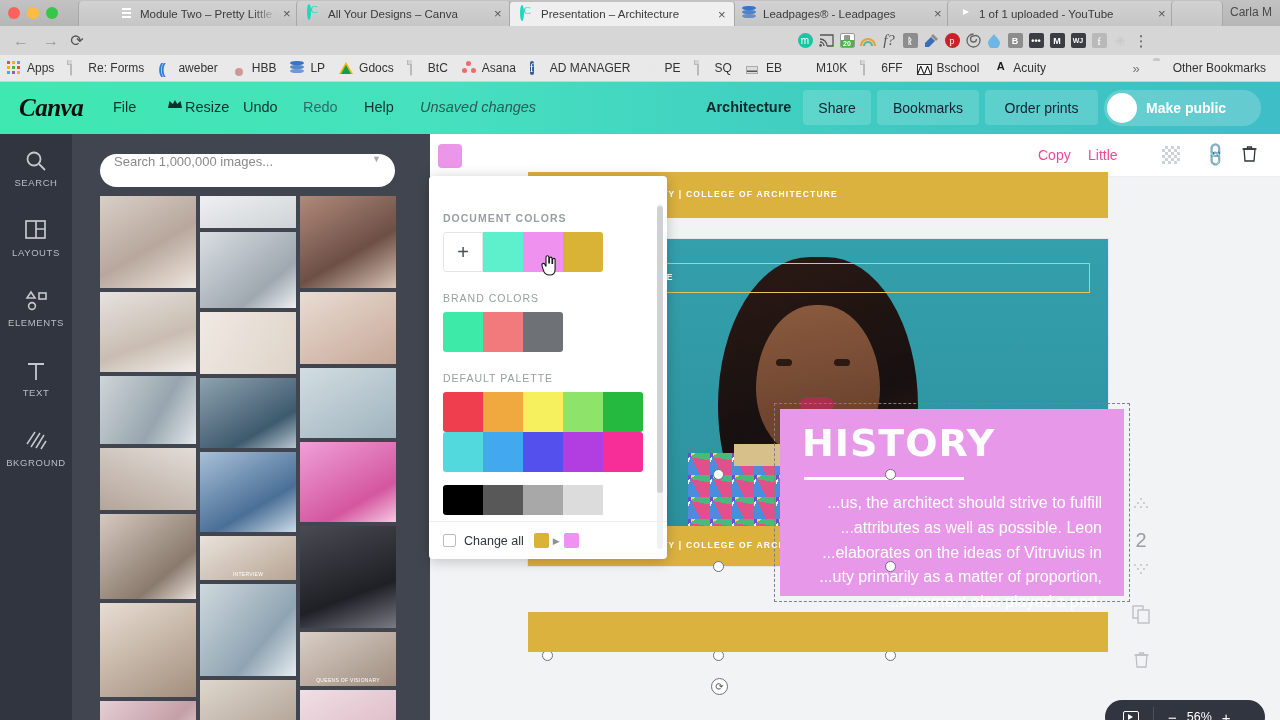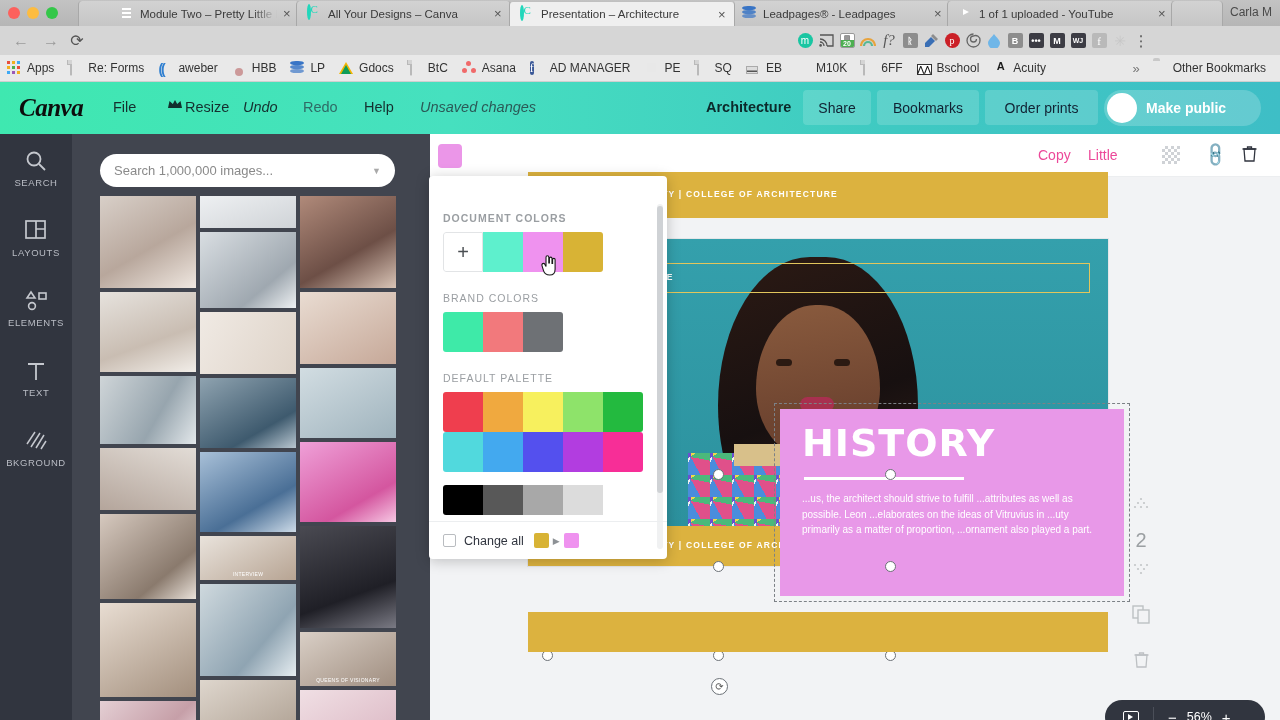--- a/index.html
+++ b/index.html
@@ -160,21 +160,21 @@
   #rail { position:absolute; left:0; top:52px; width:72px; height:586px; background:#31353f; }
   .rail-item { position:relative; height:70px; display:flex; flex-direction:column;
                align-items:center; justify-content:center; color:#b9bcc4; }
   .rail-label { font-size:9.5px; letter-spacing:.6px; margin-top:5px; color:#b9bcc4; }
   #rail-uploads { background:#3b404c; border-top:1px solid #2b2f38; }
   .rail-ico { width:22px; height:22px; position:relative; }
 
   
   #uploads-panel { position:absolute; left:72px; top:52px; width:358px; height:586px; background:#41454f; }
   #search-wrap { position:absolute; left:28px; top:20px; width:295px; height:33px; background:#fff;
-                 border-radius:17px; display:flex; align-items:center; padding:0 14px;gap:24px; }
+                 border-radius:17px; display:flex; padding:0 14px;gap:24px; }
   #search-input-text { font-size:13px; color:#8a8a8a; flex:1; }
   #search-chev { color:#a9a9a9; font-size:9px; }
   #photo-grid { position:absolute; left:28px; top:62px; width:300px; height:524px; overflow:hidden; }
   .pg-col { position:absolute; top:0; width:96px; }
   .pg-col:nth-child(1){left:0;} .pg-col:nth-child(2){left:100px;} .pg-col:nth-child(3){left:200px;}
   .thumb { width:96px; margin-bottom:4px; position:relative; overflow:hidden; }
   .thumb .cap { position:absolute; left:4px; bottom:3px; right:4px; font-size:5px; color:#fff;
                 text-align:center; letter-spacing:.3px; line-height:1.3; }
 
   
@@ -209,22 +209,22 @@
            letter-spacing:1.2px; }
   #bottom-band { position:absolute; left:0; top:287px; width:580px; height:40px; background:#dcb23f; }
   #bottom-band-text { position:absolute; left:20px; top:14px; font-size:8.5px; font-weight:700;
            color:#fff; letter-spacing:1.2px; }
 
   
   #pink-el { position:absolute; left:350px; top:275px; width:344px; height:187px; background:#e898e8; }
   #pink-heading { position:absolute; left:22px; top:12px; font-size:38px; font-weight:700; color:#fff;
            letter-spacing:1px; white-space:nowrap; font-family:"DejaVu Sans", sans-serif; }
   #pink-rule { position:absolute; left:24px; top:68px; width:160px; height:2.5px; background:#fff; }
-  #pink-body { position:absolute; left:22px; top:82px; width:300px; font-size:10px; color:#fff;
-           line-height:1.55; }
+  #pink-body { position:absolute; left:22px; top:82px; width:300px; font-size:16px; color:#fff;
+           line-height:1.55;text-align:right; }
   .handle { position:absolute; width:11px; height:11px; border-radius:50%; background:#fff;
            border:1.5px solid #6c7177; }
   #sel-box { position:absolute; left:344px; top:269px; width:356px; height:199px;
            border:1px dashed #7c8186; }
   #rot-handle { position:absolute; left:711px; top:596px; width:17px; height:17px; border-radius:50%;
            background:#fff; border:1.5px solid #6c7177; font-size:10px; color:#555;
            display:flex; align-items:center; justify-content:center; }
 
   
   #page-ctl { position:absolute; left:1120px; top:415px; width:42px; }
@@ -475,21 +475,21 @@
   <div id="canva-topbar">
     <div id="canva-logo">Canva</div>
 
     <div class="topmenu" style="left:113px;">File</div>
     <span id="crown">
       <svg width="16" height="12" viewBox="0 0 16 12">
           <path d="M1 10h14l-1.5-7-3.3 3L8 2 5.8 6 2.5 3z" fill="#10302d"></path>
         </svg>
     </span>
     <div class="topmenu" style="left:185px;">Resize</div>
-    <div class="topmenu" style="left:243px;font-style:italic;">Undo</div>
+    <div class="topmenu" style="left:243px;">Undo</div>
     <div class="topmenu" style="left:303px; color:#2f6b66;">Redo</div>
     <div class="topmenu" style="left:364px;">Help</div>
     <div class="topmenu" id="menu-unsaved" style="left:420px;">Unsaved changes</div>
 
     <div id="doc-title">Architecture</div>
 
     <div class="topbtn" style="left:803px; width:68px;">Share</div>
     <div class="topbtn" style="left:877px; width:102px;">Bookmarks</div>
     <div class="topbtn" style="left:985px; width:113px;">Order prints</div>
 

